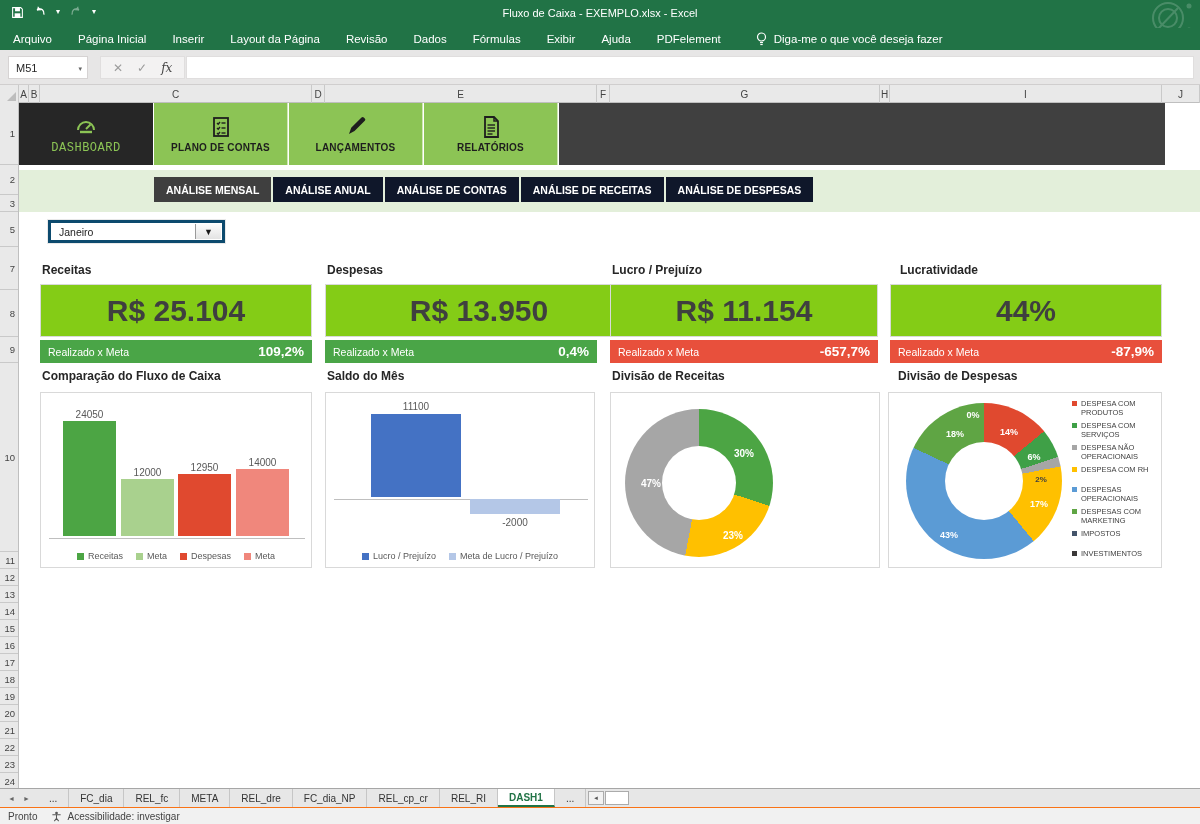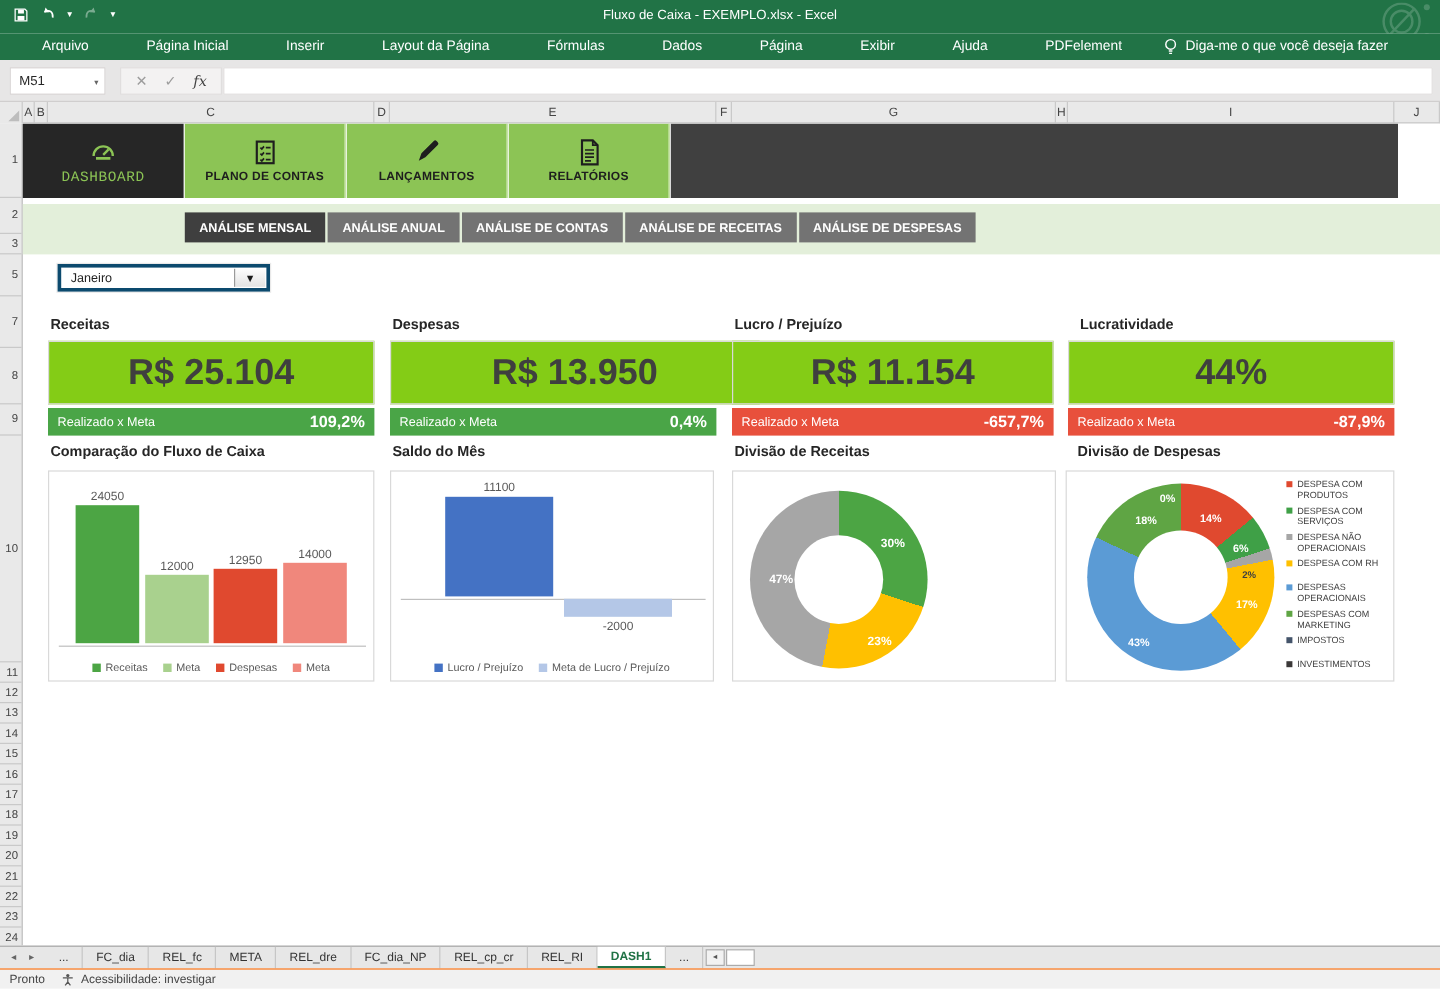--- a/index.html
+++ b/index.html
@@ -10,21 +10,21 @@
   .titlebar{position:absolute;left:0;top:0;width:1200px;height:28px;background:#217346;color:#fff;}
   .qat{position:absolute;left:10px;top:5px;display:flex;align-items:center;gap:9px;}
   .qat .ic{width:14px;height:14px;display:flex;align-items:center;justify-content:center;color:#fff;}
   .qat .dim{opacity:.4;}
   .caret{font-size:8px;line-height:1;color:#fff;}
   .doc-title{position:absolute;left:0;top:7px;width:100%;text-align:center;font-size:11px;color:#fff;}
   .watermark{position:absolute;right:8px;top:2px;width:70px;height:44px;opacity:.18;}
 
   
   .menubar{position:absolute;left:0;top:28px;width:1200px;height:22px;background:#217346;display:flex;align-items:center;color:#fff;font-size:11.5px;}
-  .menu-item{padding:0 13px;height:22px;display:flex;align-items:center;cursor:default;margin-left:22px;}
+  .menu-item{padding:0 13px;height:22px;display:flex;align-items:center;cursor:default;}
   .tellme{display:flex;align-items:center;gap:7px;margin-left:22px;}
   .bulb{width:11px;height:14px;}
 
   
   .formula-row{position:absolute;left:0;top:50px;width:1200px;height:35px;background:#E7E6E6;border-bottom:1px solid #D0CECE;}
   .namebox{position:absolute;left:8px;top:6px;width:80px;height:23px;background:#fff;border:1px solid #D6D3D3;font-size:11px;color:#262626;display:flex;align-items:center;padding-left:7px;}
   .namebox .nb-caret{position:absolute;right:5px;top:8px;font-size:7px;color:#666;}
   .fx-btns{position:absolute;left:100px;top:6px;height:23px;display:flex;align-items:center;gap:14px;background:#F3F2F2;border:1px solid #E0DEDE;padding:0 12px;color:#9c9c9c;font-size:12px;}
   .fx-btns .fx{font-style:italic;font-family:"DejaVu Serif",serif;color:#444;font-size:12px;}
   .formula-field{position:absolute;left:186px;top:6px;width:1008px;height:23px;background:#fff;border:1px solid #E0DEDE;font-size:11px;padding:0 6px;color:#262626;}
@@ -45,21 +45,21 @@
   .nav-btn{width:134px;height:62px;margin-right:1px;background:#8CC455;display:flex;flex-direction:column;align-items:center;justify-content:center;gap:3px;color:#1e1e1e;cursor:pointer;border-right:1px solid #cfe6b2;}
   .nav-btn .nlabel{font-size:10px;font-weight:bold;letter-spacing:.2px;}
   .nav-btn svg{width:24px;height:24px;}
   .nav-btn.dark{background:#262626;color:#8CC455;border-right:none;font-family:Liberation Mono, monospace;}
   .nav-btn.dark .nlabel{font-size:12px;font-weight:normal;letter-spacing:.5px;}
   .nav-fill{flex:1;background:#404040;}
 
   
   .band{position:absolute;left:19px;top:67px;width:1181px;height:42px;background:#E3EFDA;}
   .subnav{position:absolute;left:135px;top:7px;display:flex;gap:2px;}
-  .sub-tab{height:25px;padding:0 12px;background:#737373;color:#fff;font-size:10.5px;font-weight:bold;display:flex;align-items:center;cursor:pointer;}
+  .sub-tab{height:25px;padding:0 12px;background:#0f172a;color:#fff;font-size:10.5px;font-weight:bold;display:flex;align-items:center;cursor:pointer;}
   .sub-tab.active{background:#3F3F3F;}
 
   
   .dropdown{position:absolute;left:48px;top:117px;width:177px;height:23px;background:#fff;border:3px solid #0c4a6e;font-size:10.5px;color:#222;display:flex;align-items:center;padding-left:8px;cursor:pointer;box-shadow:0 0 0 1px #e9e9e9;}
   .dd-btn{position:absolute;right:1px;top:1px;bottom:1px;width:26px;background:linear-gradient(#FDFDFD,#E3E3E3);border-left:1px solid #9a9a9a;display:flex;align-items:center;justify-content:center;font-size:9px;color:#1a1a1a;}
 
   
   .kpi-title{position:absolute;font-size:12px;font-weight:bold;color:#262626;top:160px;}
   .kcard{position:absolute;top:181px;height:53px;background:#84cc16;border:1px solid #D9D9D9;display:flex;align-items:center;justify-content:center;font-size:30px;font-weight:bold;color:#3F3F3F;}
   .kbar{position:absolute;top:237px;height:23px;color:#fff;display:flex;align-items:center;justify-content:space-between;padding:0 8px;}
@@ -135,23 +135,23 @@
     <circle cx="67" cy="4" r="2.5" fill="#fff"></circle>
       <circle cx="67" cy="28" r="2.5" fill="#fff"></circle>
   </svg>
 </div>
 
 <div class="menubar">
   <span class="menu-item">Arquivo</span>
   <span class="menu-item">Página Inicial</span>
   <span class="menu-item">Inserir</span>
   <span class="menu-item">Layout da Página</span>
+  <span class="menu-item">Revisão</span>
+  <span class="menu-item">Dados</span>
   <span class="menu-item">Fórmulas</span>
-  <span class="menu-item">Dados</span>
-  <span class="menu-item">Página</span>
   <span class="menu-item">Exibir</span>
   <span class="menu-item">Ajuda</span>
   <span class="menu-item">PDFelement</span>
   <span class="tellme">
     <svg class="bulb" viewBox="0 0 11 14">
         <circle cx="5.5" cy="5" r="4" fill="none" stroke="#fff" stroke-width="1.2"></circle>
         <line x1="4" y1="10.5" x2="7" y2="10.5" stroke="#fff" stroke-width="1.2"></line>
         <line x1="4.3" y1="12.5" x2="6.7" y2="12.5" stroke="#fff" stroke-width="1.2"></line>
       </svg>
     <span>Diga-me o que você deseja fazer</span>

